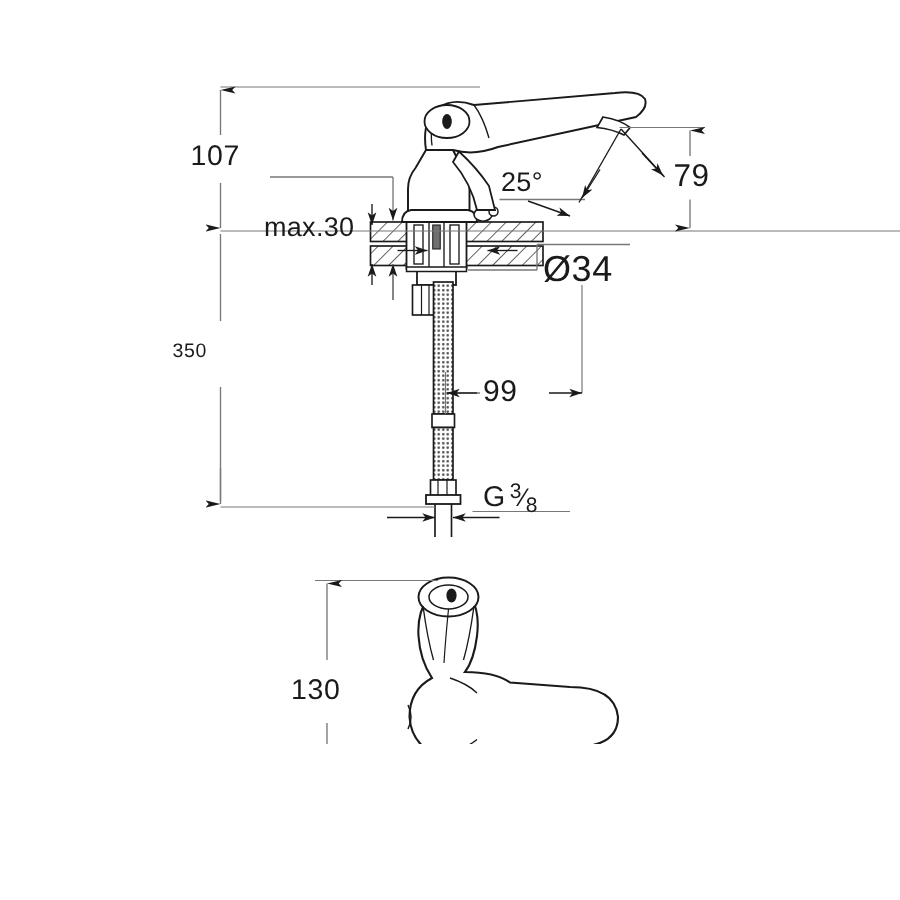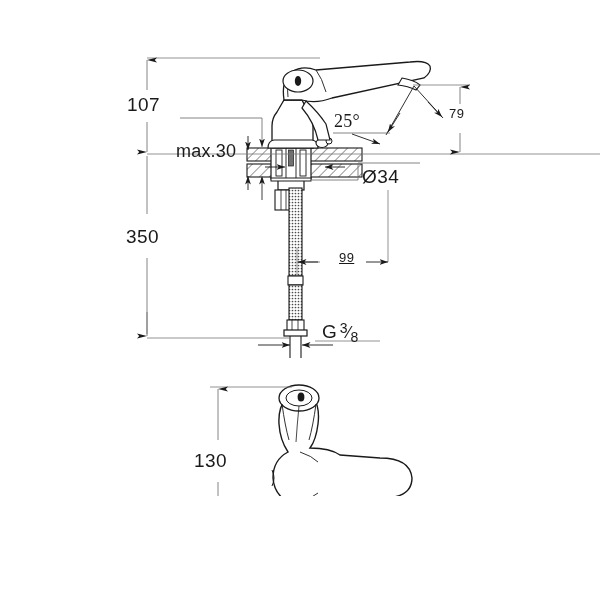--- a/index.html
+++ b/index.html
@@ -24,25 +24,25 @@
   }
   .dim-text {
     position: absolute;
     font-family: "Liberation Sans", sans-serif;
     color: #1a1a1a;
     white-space: nowrap;
     user-select: none;
   }
   .t107 { left: 127px; top: 94px;  font-size: 19px; letter-spacing: 0.4px; }
   .tmax { left: 176px; top: 97px;  font-size: 18px; letter-spacing: 0.2px; margin-top: 44px; }
-  .t25  { left: 334px; top: 111px; font-size: 18px; letter-spacing: 0.2px; font-family: Liberation Serif, serif; }
-  .t79  { left: 449px; top: 106px; font-size: 13px; letter-spacing: 0.4px; }
-  .td34 { left: 362px; top: 166px; font-size: 19px; letter-spacing: 0.4px; }
-  .t350 { left: 126px; top: 226px; font-size: 19px; letter-spacing: 0.4px; }
-  .t99  { left: 339px; top: 250px; font-size: 13px; letter-spacing: 0.4px; text-decoration: underline; }
+  .t25  { left: 334px; top: 111px; font-size: 18px; letter-spacing: 0.2px; }
+  .t79  { left: 449px; top: 106px; font-size: 21px; letter-spacing: 0.4px; }
+  .td34 { left: 362px; top: 166px; font-size: 24px; letter-spacing: 0.4px; }
+  .t350 { left: 115px; top: 226px; font-size: 13px; letter-spacing: 0.4px; }
+  .t99  { left: 322px; top: 250px; font-size: 20px; letter-spacing: 0.4px; }
   .t166 { left: 194px; top: 450px; font-size: 19px; letter-spacing: 0.4px; }
   .tg38 { left: 322px; top: 321px; font-size: 19px; }
   .tg38 .frac {
     display: inline-block;
     position: relative;
     font-size: 19px;
     margin-left: 3px;
     text-align: right;
   }
   .tg38 .num {

